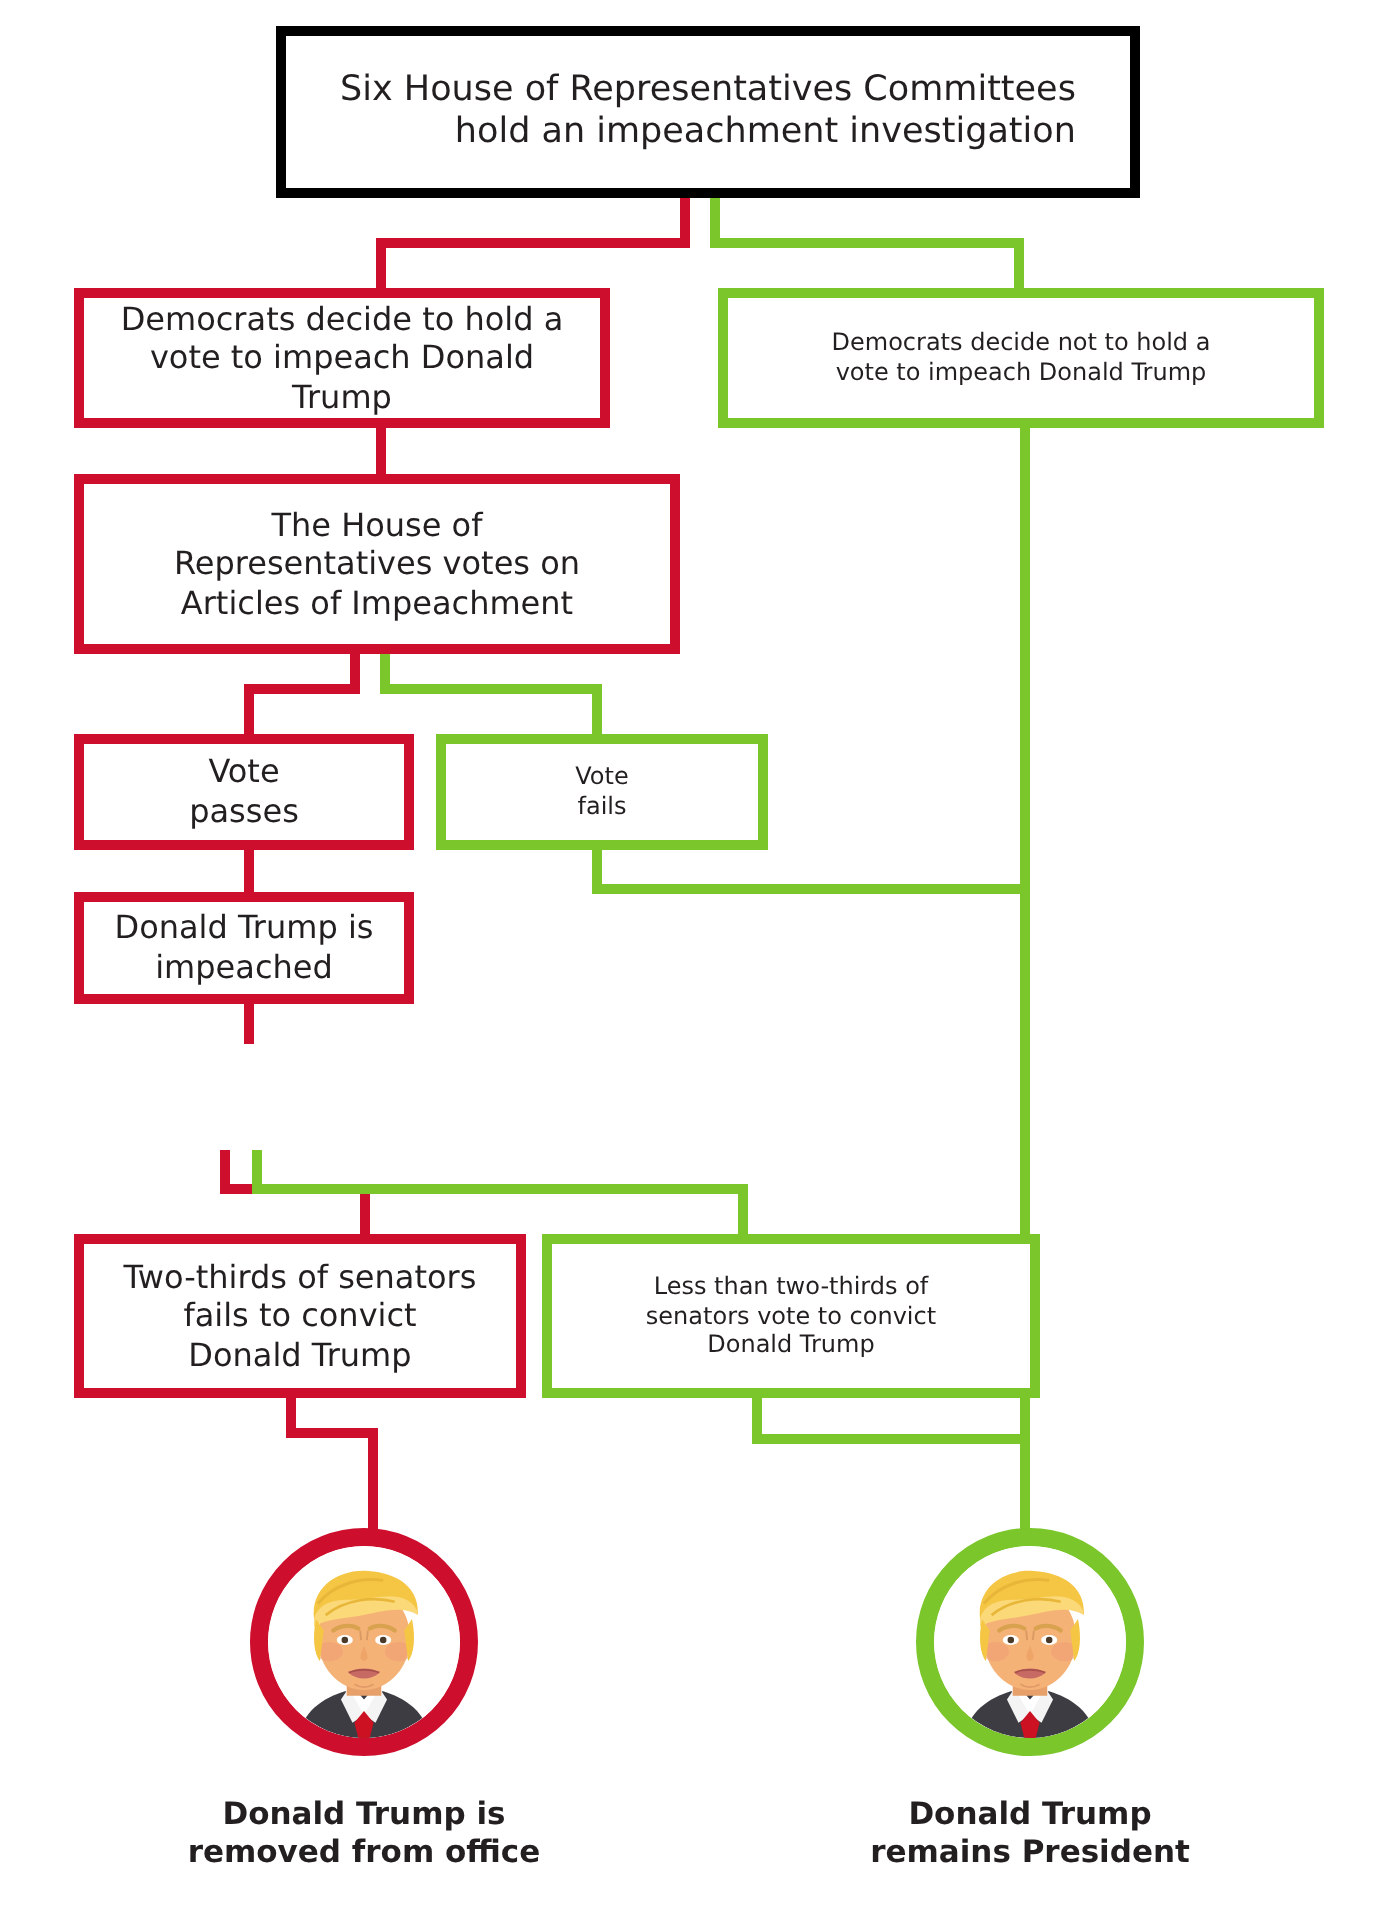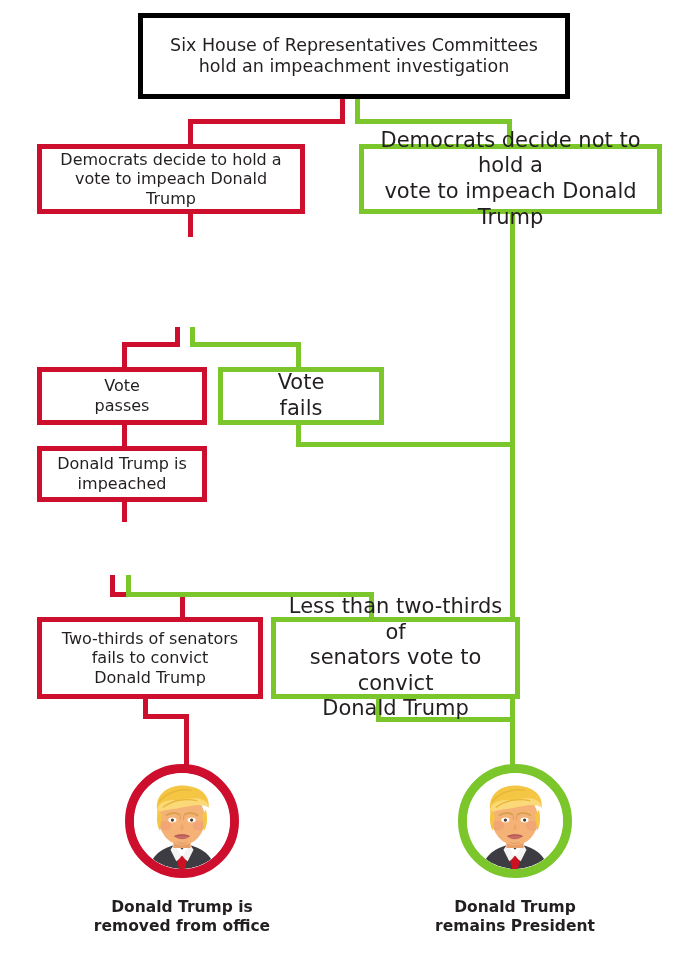--- a/index.html
+++ b/index.html
@@ -46,21 +46,21 @@
   .node.root {
     border: 5px solid #000000;
     font-size: 17.5px;
   }
   .node.red {
     border: 5px solid #ce0e2d;
     font-size: 16px;
   }
   .node.green {
     border: 5px solid #7ac62b;
-    font-size: 21px;
+    font-size: 12px;
   }
 
   
   .outcome {
     position: absolute;
     z-index: 6;
   }
   .ring {
     position: absolute;
     width: 114px;
@@ -132,35 +132,40 @@
   <div class="line" style="left:126px; top:592px; width:248px; height:5px; background:#7ac62b;"></div>
   <div class="line" style="left:369px; top:592px; width:5px; height:26px; background:#7ac62b;"></div>
 
   <div class="line" style="left:143px; top:697px; width:5px; height:22px; background:#ce0e2d;"></div>
   <div class="line" style="left:143px; top:714px; width:46px; height:5px; background:#ce0e2d;"></div>
   <div class="line" style="left:184px; top:714px; width:5px; height:62px; background:#ce0e2d;"></div>
 
   <div class="line" style="left:376px; top:697px; width:5px; height:25px; background:#7ac62b;"></div>
   <div class="line" style="left:376px; top:717px; width:138px; height:5px; background:#7ac62b;"></div>
 
-  <div class="node root" style="left:138px; top:13px; width:432px; height:86px;">
+  <div class="node root" style="left:138px; top:13px; width:432px; height:86px;text-align:right;">
     <span class="txt">Six House of Representatives Committees
 hold an impeachment investigation</span>
   </div>
 
   <div class="node red" style="left:37px; top:144px; width:268px; height:70px;">
     <span class="txt">Democrats decide to hold a
 vote to impeach Donald Trump</span>
   </div>
 
   <div class="node green" style="left:359px; top:144px; width:303px; height:70px;">
     <span class="txt">Democrats decide not to hold a
 vote to impeach Donald Trump</span>
   </div>
 
+  <div class="node red" style="left:37px; top:237px; width:303px; height:90px;">
+    <span class="txt">The House of
+Representatives votes on
+Articles of Impeachment</span>
+  </div>
 
   <div class="node red" style="left:37px; top:367px; width:170px; height:58px;">
     <span class="txt">Vote
 passes</span>
   </div>
 
   <div class="node green" style="left:218px; top:367px; width:166px; height:58px;">
     <span class="txt">Vote
 fails</span>
   </div>

